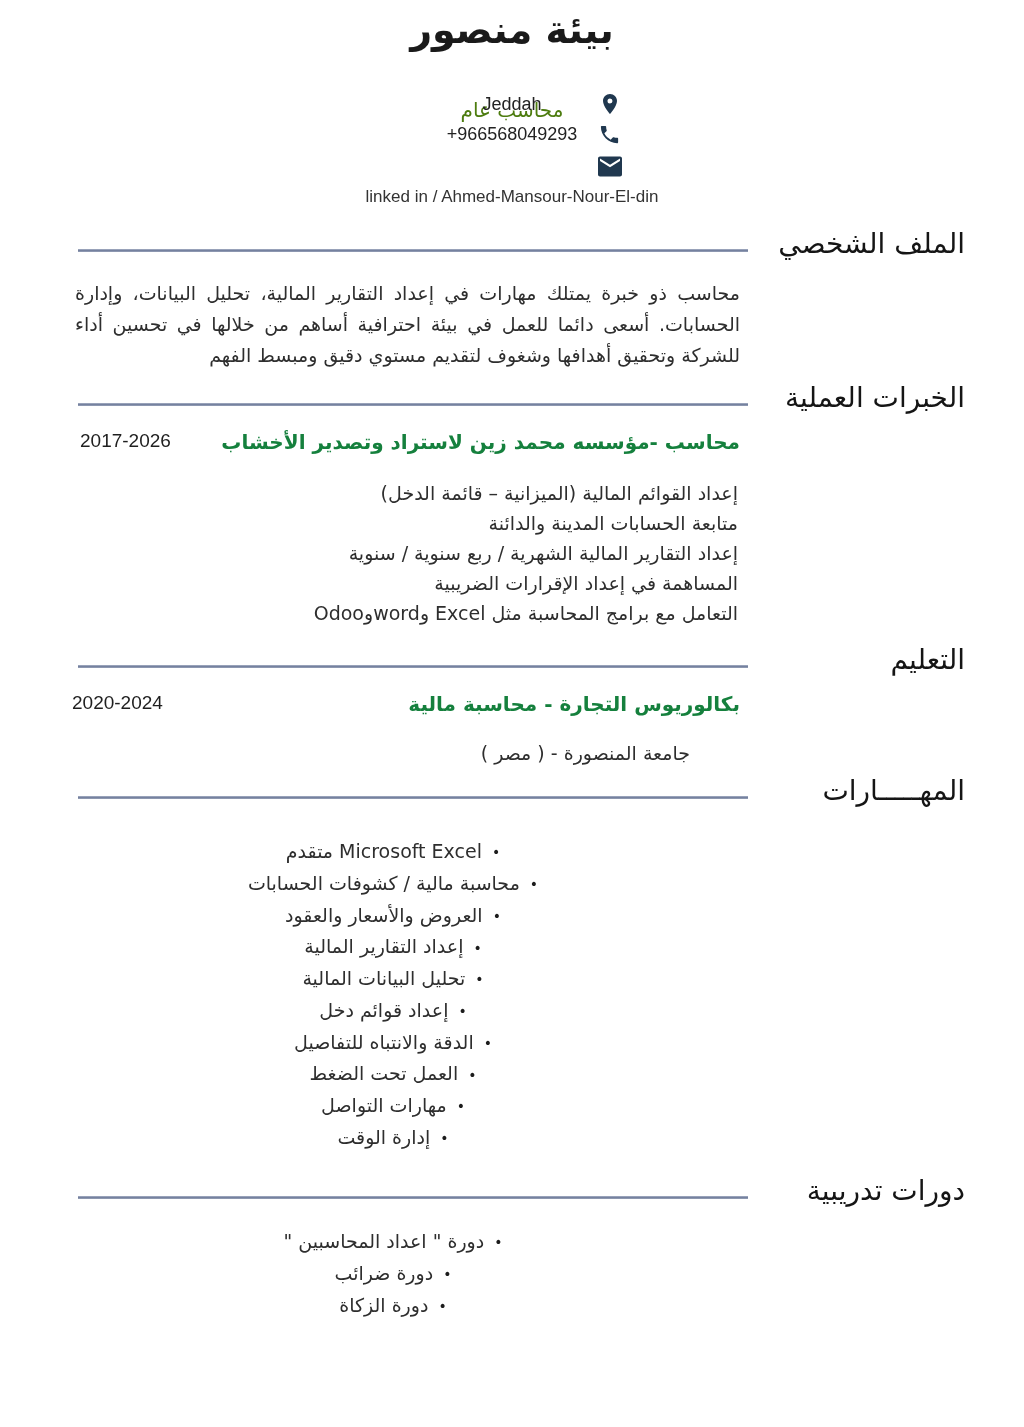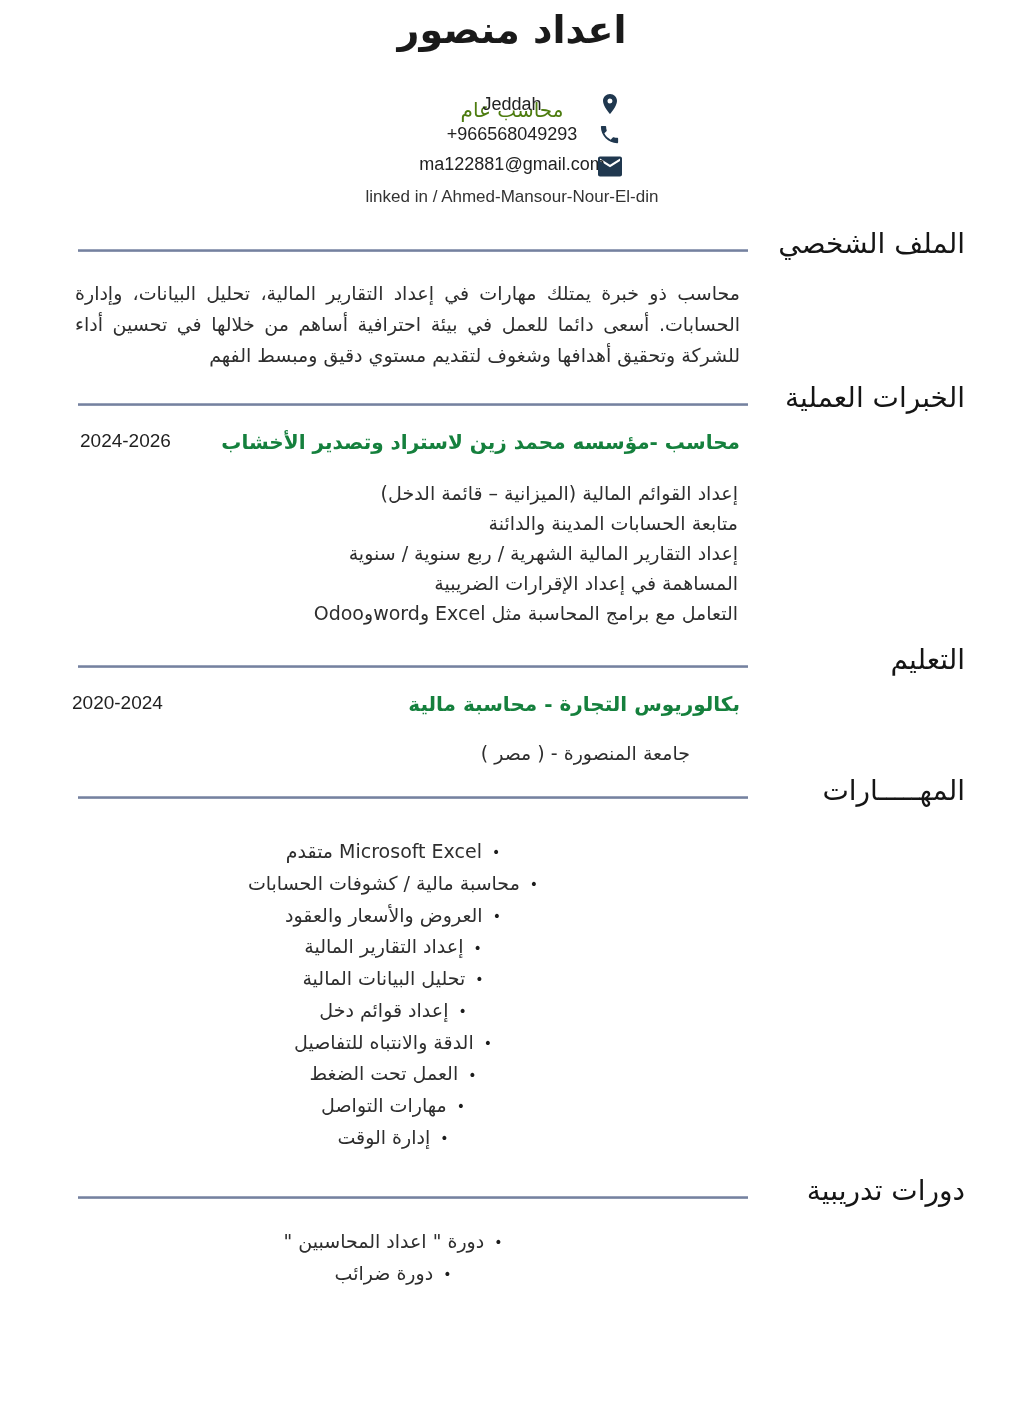--- a/index.html
+++ b/index.html
@@ -62,55 +62,54 @@
   .dot-list { right:318px; left:80px; text-align:center; font-size:19px; }
   .skills-list { top:836px; line-height:30.5px; }
   .courses-list { top:1226px; line-height:31px; }
   .dot { display:inline-block; font-size:14px; margin-left:10px; vertical-align:middle; color:#1c1c1c; }
 </style>
 </head>
 <body>
 
 <div class="page">
 
-  <div class="abs centered name">اعداد منصور</div>
+  <div class="abs centered name">بيئة منصور</div>
   <div class="abs centered subtitle">محاسب عام</div>
 
   <div class="abs centered contact-text row-location">Jeddah</div>
   <span class="cicon icon-pin">
     <svg viewBox="0 0 24 24">
         <path d="M12 2C8.13 2 5 5.13 5 9c0 5.25 7 13 7 13s7-7.75 7-13c0-3.87-3.13-7-7-7zm0 9.5A2.5 2.5 0 1 1 12 6.5a2.5 2.5 0 0 1 0 5z"></path>
       </svg>
   </span>
 
   <div class="abs centered contact-text row-phone">+966568049293</div>
   <span class="cicon icon-phone">
     <svg viewBox="0 0 24 24">
         <path d="M6.62 10.79c1.44 2.83 3.76 5.14 6.59 6.59l2.2-2.2c.27-.27.67-.36 1.02-.24 1.12.37 2.33.57 3.57.57.55 0 1 .45 1 1V20c0 .55-.45 1-1 1-9.39 0-17-7.61-17-17 0-.55.45-1 1-1h3.5c.55 0 1 .45 1 1 0 1.25.2 2.45.57 3.57.11.35.03.74-.25 1.02l-2.2 2.2z"></path>
       </svg>
   </span>
 
-  <div class="abs centered contact-text row-email">ma122881@gmail.com</div>
   <span class="cicon icon-mail">
     <svg viewBox="0 0 24 20">
         <path d="M22 0H2C.9 0 0 .9 0 2v16c0 1.1.9 2 2 2h20c1.1 0 2-.9 2-2V2c0-1.1-.9-2-2-2zm0 4.5l-10 6.25L2 4.5V2l10 6.25L22 2v2.5z"></path>
       </svg>
   </span>
 
   <div class="abs centered linkedin">linked in / Ahmed-Mansour-Nour-El-din</div>
 
   <div class="abs sec-head h1">الملف الشخصي</div>
   <div class="abs sec-line l1"></div>
   <div class="abs profile-text">محاسب ذو خبرة يمتلك مهارات في إعداد التقارير المالية، تحليل البيانات، وإدارة الحسابات. أسعى دائما للعمل في بيئة احترافية أساهم من خلالها في تحسين أداء للشركة وتحقيق أهدافها وشغوف لتقديم مستوي دقيق ومبسط الفهم</div>
 
   <div class="abs sec-head h2">الخبرات العملية</div>
   <div class="abs sec-line l2"></div>
   <div class="abs job-row">
     <span class="bold-line">محاسب -مؤسسه محمد زين لاستراد وتصدير الأخشاب</span>
-    <span class="dates">2024-2026</span>
+    <span class="dates">2017-2026</span>
   </div>
   <div class="abs job-bullets">
 
       <div>إعداد القوائم المالية (الميزانية – قائمة الدخل)</div>
 
       <div>متابعة الحسابات المدينة والدائنة</div>
 
       <div>إعداد التقارير المالية الشهرية / ربع سنوية / سنوية</div>
 
       <div>المساهمة في إعداد الإقرارات الضريبية</div>
@@ -153,15 +152,16 @@
     </div>
 
   <div class="abs sec-head h5">دورات تدريبية</div>
   <div class="abs sec-line l5"></div>
   <div class="abs dot-list courses-list">
 
       <div><span class="dot">•</span><span>دورة " اعداد المحاسبين "</span></div>
 
       <div><span class="dot">•</span><span>دورة ضرائب</span></div>
 
+      <div><span class="dot">•</span><span>دورة الزكاة</span></div>
     </div>
 
 </div>
 
 </body></html>

